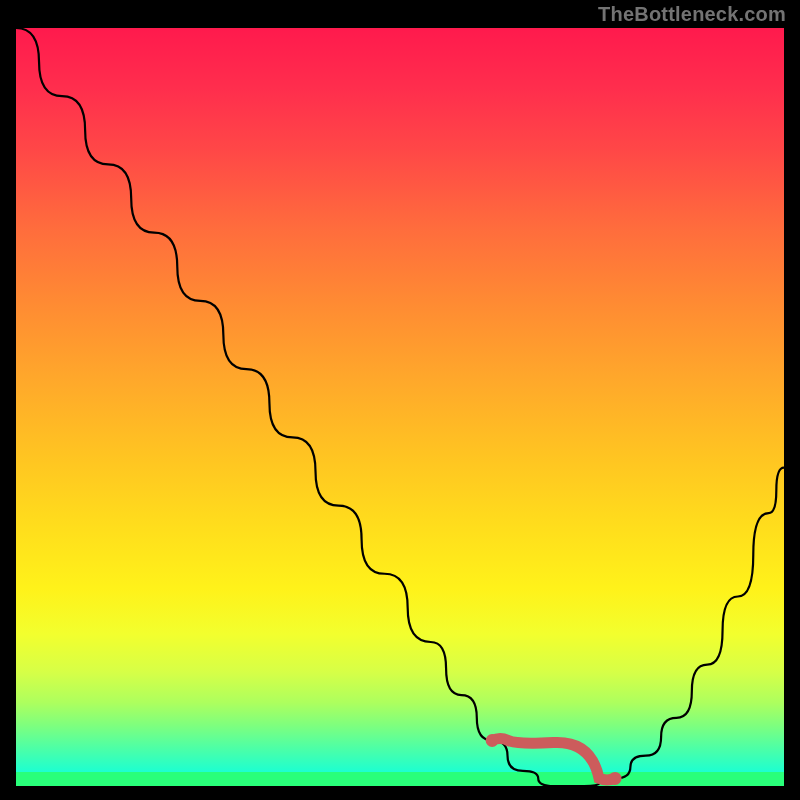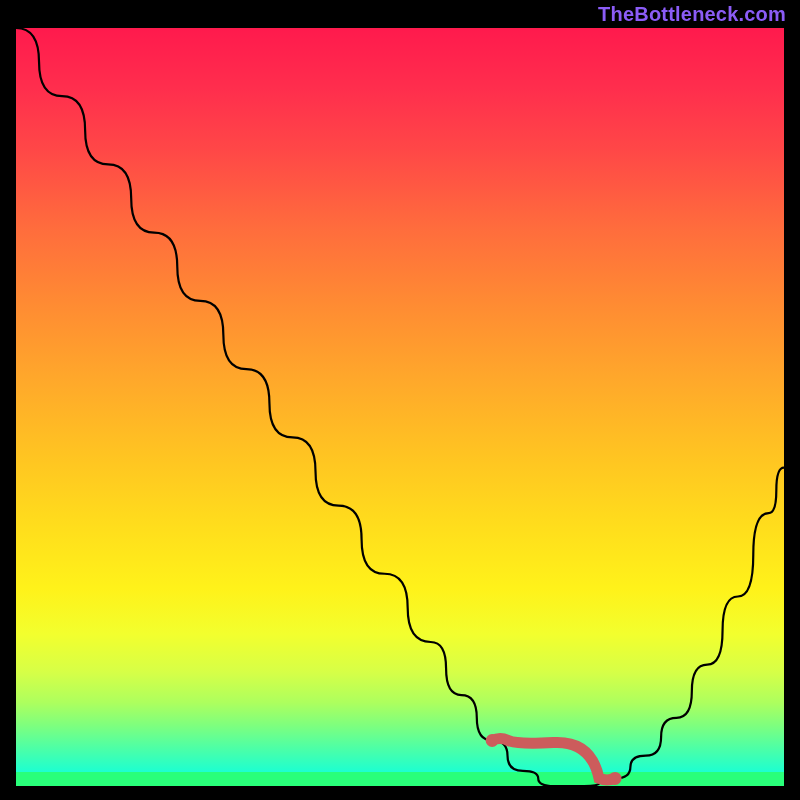--- a/index.html
+++ b/index.html
@@ -42,21 +42,21 @@
     bottom: 0;
     width: 100%;
     height: 14px;
     background: #29ff7a;
   }
   .watermark {
     position: absolute;
     top: 4px;
     right: 14px;
     font: 600 20px/1 Arial, Helvetica, sans-serif;
-    color: #8b5cf6;
+    color: #737373;
     letter-spacing: 0.2px;
     user-select: none;
     text-align: center;
   }
   svg.curve {
     position: absolute;
     left: 0; top: 0;
     width: 100%; height: 100%;
     overflow: visible;
   }

